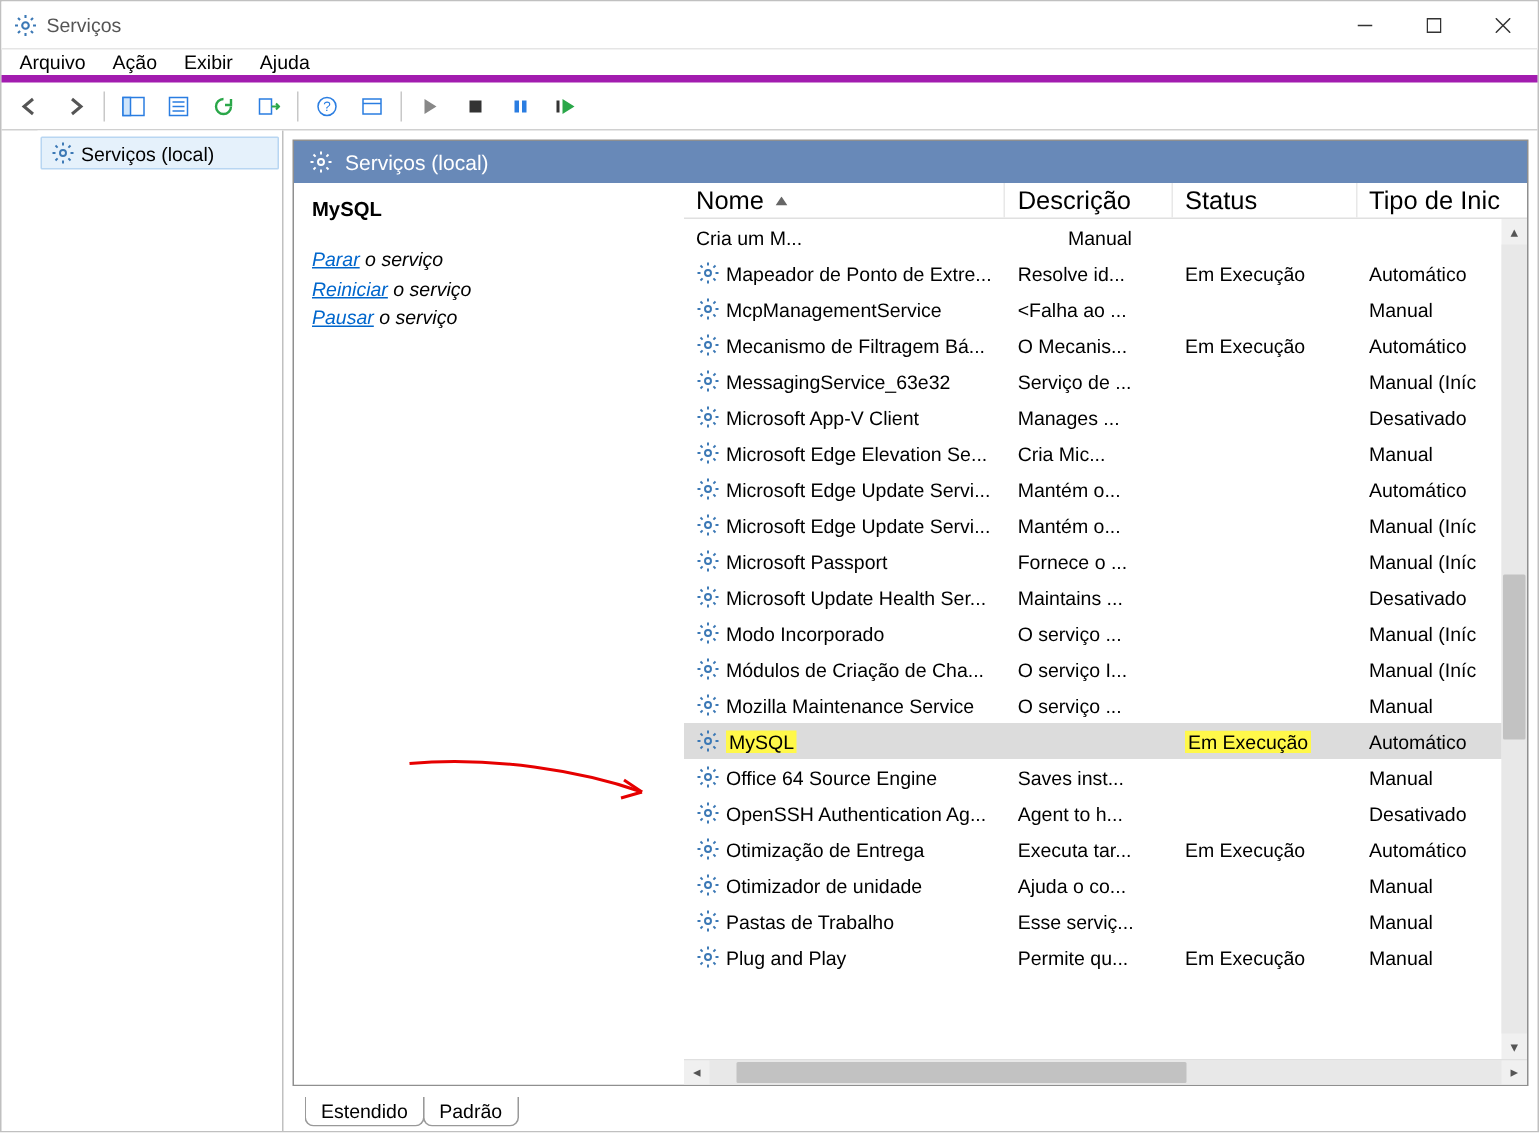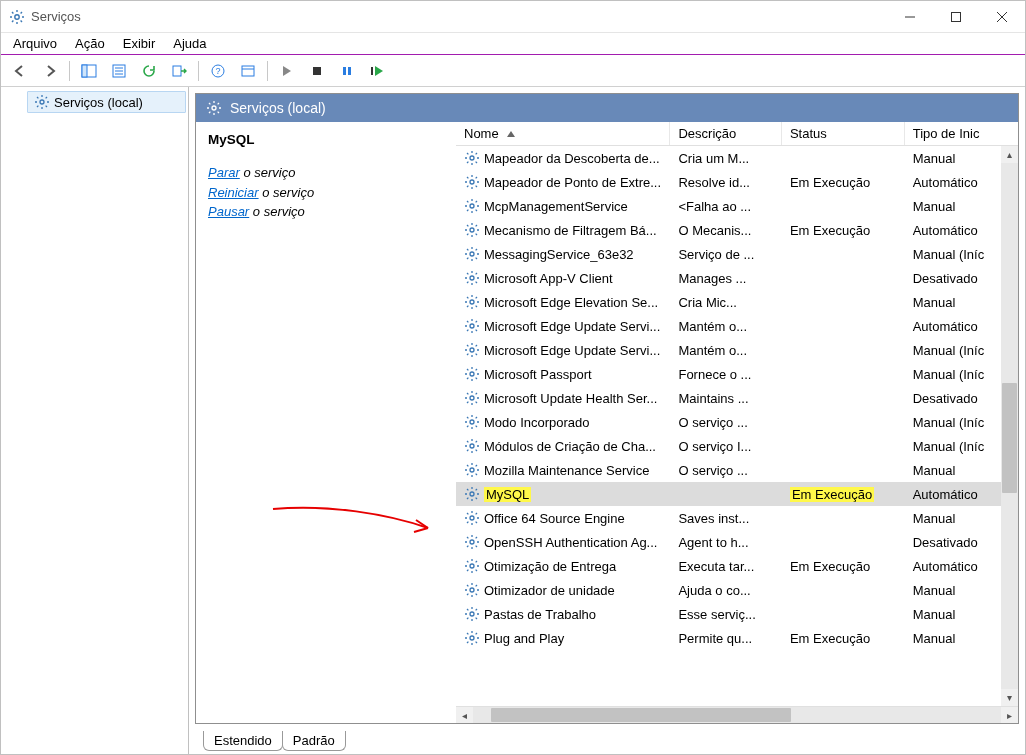--- a/index.html
+++ b/index.html
@@ -48,21 +48,21 @@
     width: 46px; height: 100%;
     display: flex; align-items: center; justify-content: center;
     color: #555;
   }
   .menubar {
     height: 22px;
     display: flex;
     align-items: center;
     gap: 2px;
     padding: 0 4px;
-    border-bottom: 1px solid #a21caf;
+    border-bottom: 5px solid #a21caf;
   }
   .menu-item {
     padding: 2px 8px;
   }
   .toolbar {
     height: 32px;
     display: flex;
     align-items: center;
     gap: 4px;
     padding: 0 6px;
@@ -139,21 +139,21 @@
     display:flex;
     flex-direction:column;
     min-width:0;
     overflow:hidden;
     position:relative;
   }
   .col-headers {
     display:flex;
     height:24px;
     border-bottom: 1px solid #e0e0e0;
-    font-size:13px;
+    font-size:17px;
     color:#000;
     background:#fff;
   }
   .ch {
     display:flex;
     align-items:center;
     padding: 0 8px;
     border-right: 1px solid #e8e8e8;
     overflow:hidden;
     white-space:nowrap;
@@ -420,31 +420,20 @@
                     <path d="M4 0L8 6H0z" fill="#666"></path>
                   </svg>
               </div>
               <div class="ch c-desc">Descrição</div>
               <div class="ch c-status">Status</div>
               <div class="ch c-start">Tipo de Inic</div>
             </div>
 
             <div class="rows" id="rows">
                 <div class="row">
-                  <div class="cell c-name">
-                    <span class="gear-icon">
-                      <svg viewBox="0 0 16 16" width="16" height="16">
-                        <g fill="none" stroke="#3b78b5" stroke-width="1.3">
-                          <circle cx="8" cy="8" r="2"></circle>
-                          <path d="M8 1v2M8 13v2M1 8h2M13 8h2M3 3l1.4 1.4M11.6 11.6L13 13M3 13l1.4-1.4M11.6 4.4L13 3"></path>
-                        </g>
-                      </svg>
-                    </span>
-                    <span>Mapeador da Descoberta de...</span>
-                  </div>
                   <div class="cell c-desc">Cria um M...</div>
                   <div class="cell c-status"></div>
                   <div class="cell c-start">Manual</div>
                 </div>
                 <div class="row">
                   <div class="cell c-name">
                     <span class="gear-icon">
                       <svg viewBox="0 0 16 16" width="16" height="16">
                         <g fill="none" stroke="#3b78b5" stroke-width="1.3">
                           <circle cx="8" cy="8" r="2"></circle>

